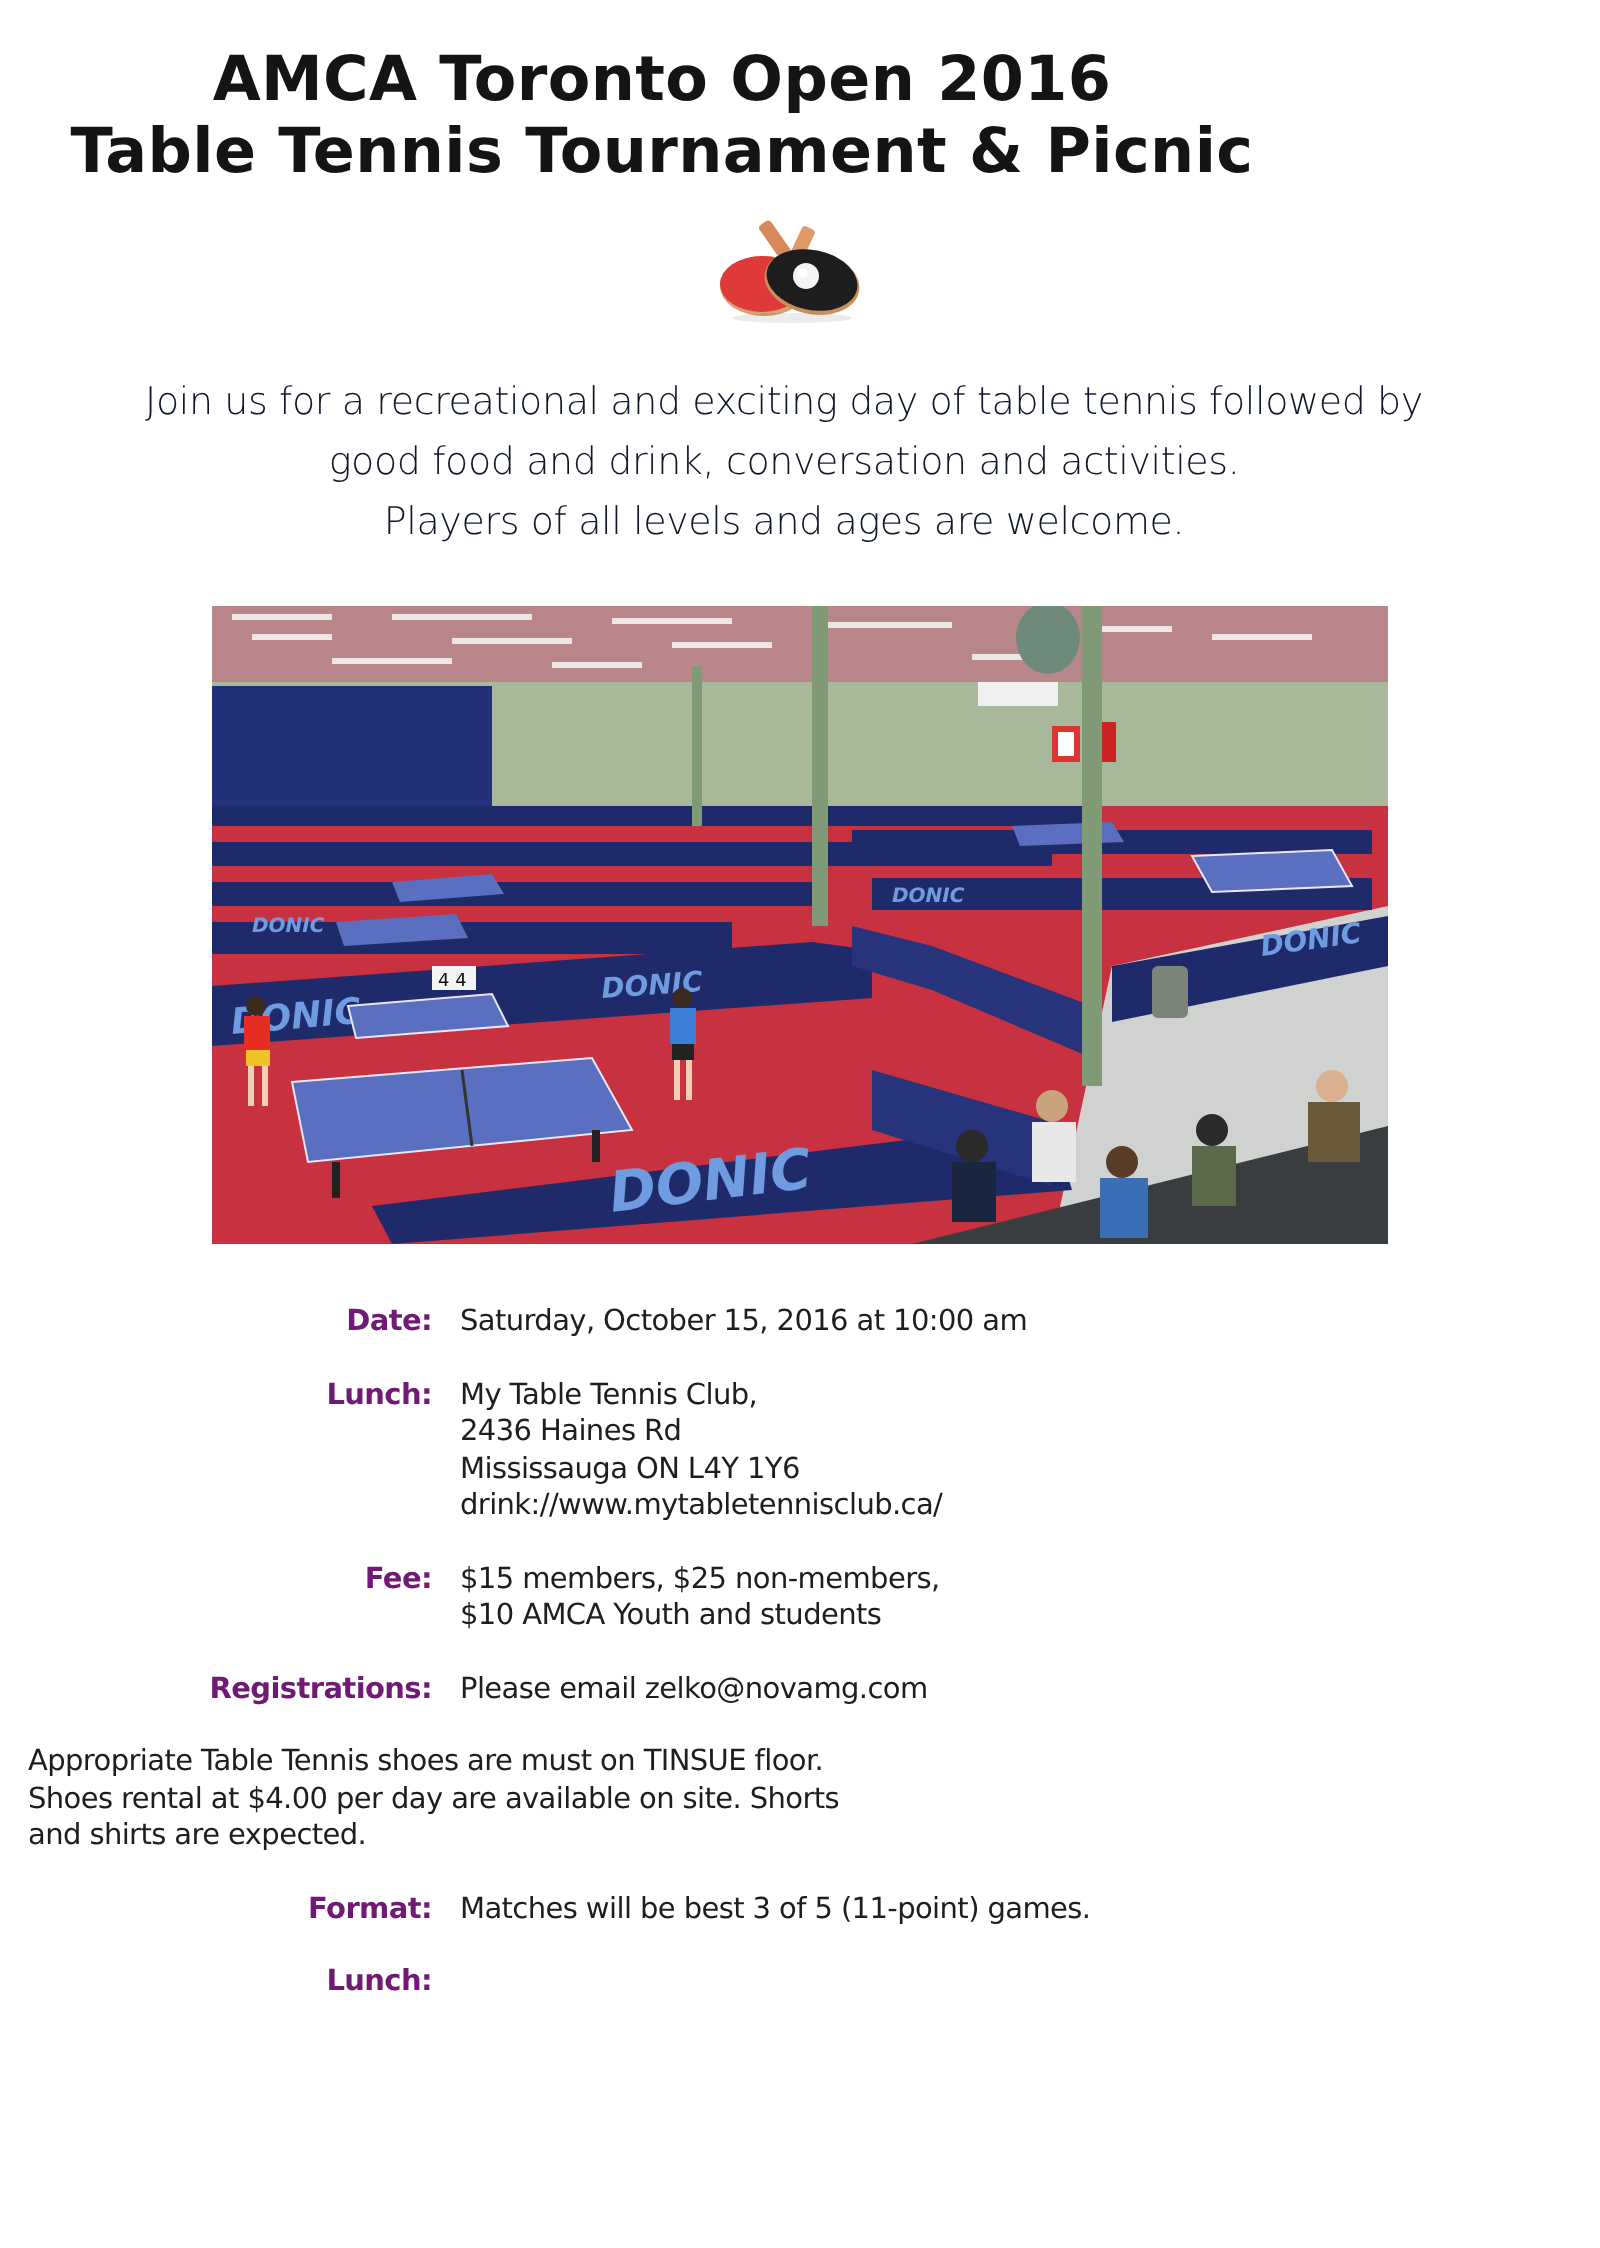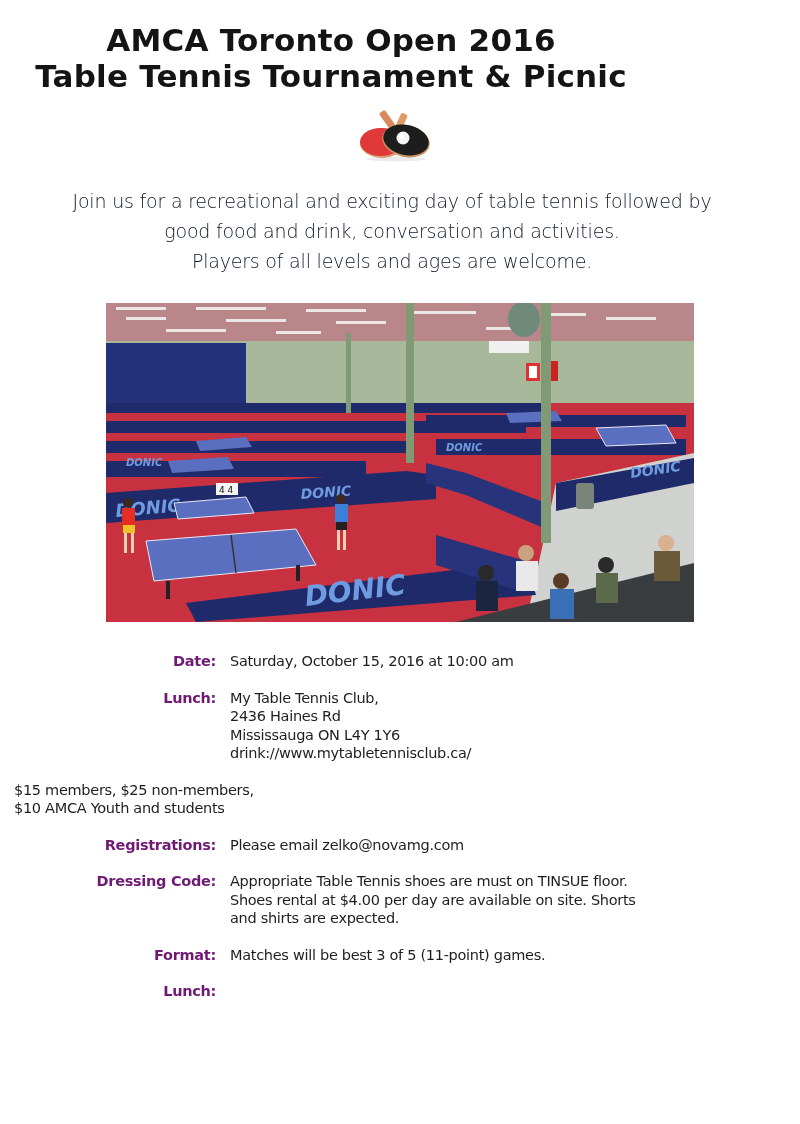--- a/index.html
+++ b/index.html
@@ -190,33 +190,33 @@
   <div class="row">
     <div class="label">Lunch:</div>
     <div class="value">
       <div>My Table Tennis Club,</div>
       <div>2436 Haines Rd</div>
       <div>Mississauga ON L4Y 1Y6</div>
       <div>drink://www.mytabletennisclub.ca/</div>
     </div>
   </div>
   <div class="row">
+    <div class="label">Fee:</div>
     <div class="value">
       <div>$15 members, $25 non-members,</div>
       <div>$10 AMCA Youth and students</div>
     </div>
   </div>
   <div class="row">
     <div class="label">Registrations:</div>
     <div class="value">
       <div>Please email zelko@novamg.com</div>
     </div>
   </div>
   <div class="row">
-    <div class="label">Dressing Code:</div>
     <div class="value">
       <div>Appropriate Table Tennis shoes are must on TINSUE floor.</div>
       <div>Shoes rental at $4.00 per day are available on site. Shorts</div>
       <div>and shirts are expected.</div>
     </div>
   </div>
   <div class="row">
     <div class="label">Format:</div>
     <div class="value">
       <div>Matches will be best 3 of 5 (11-point) games.</div>

